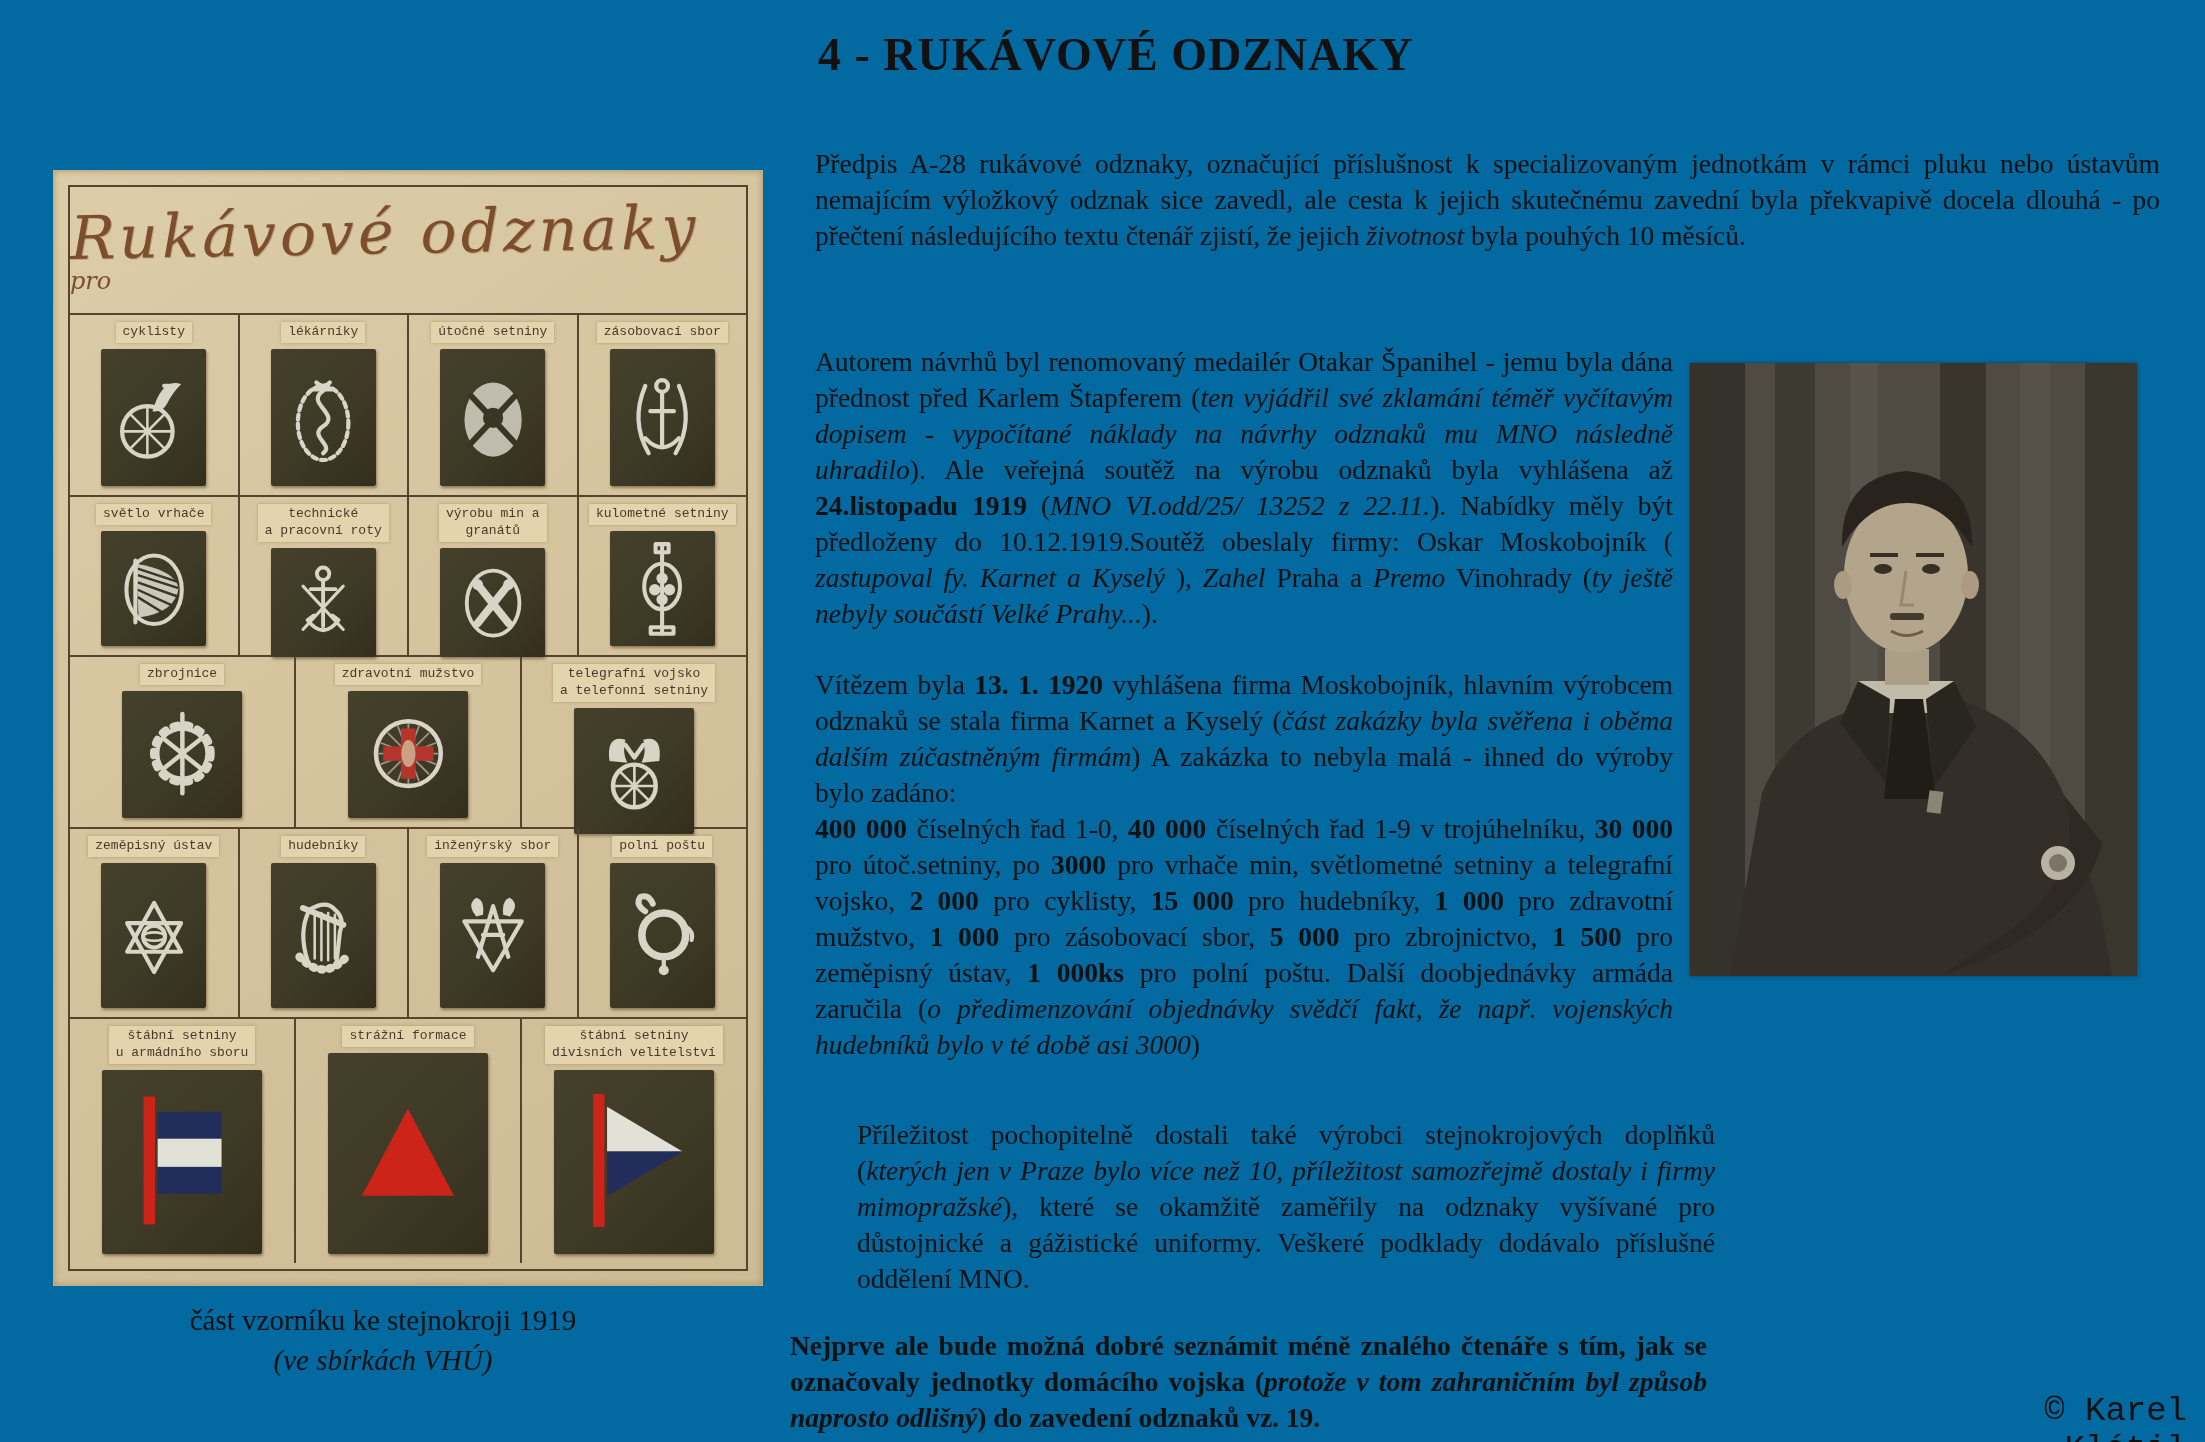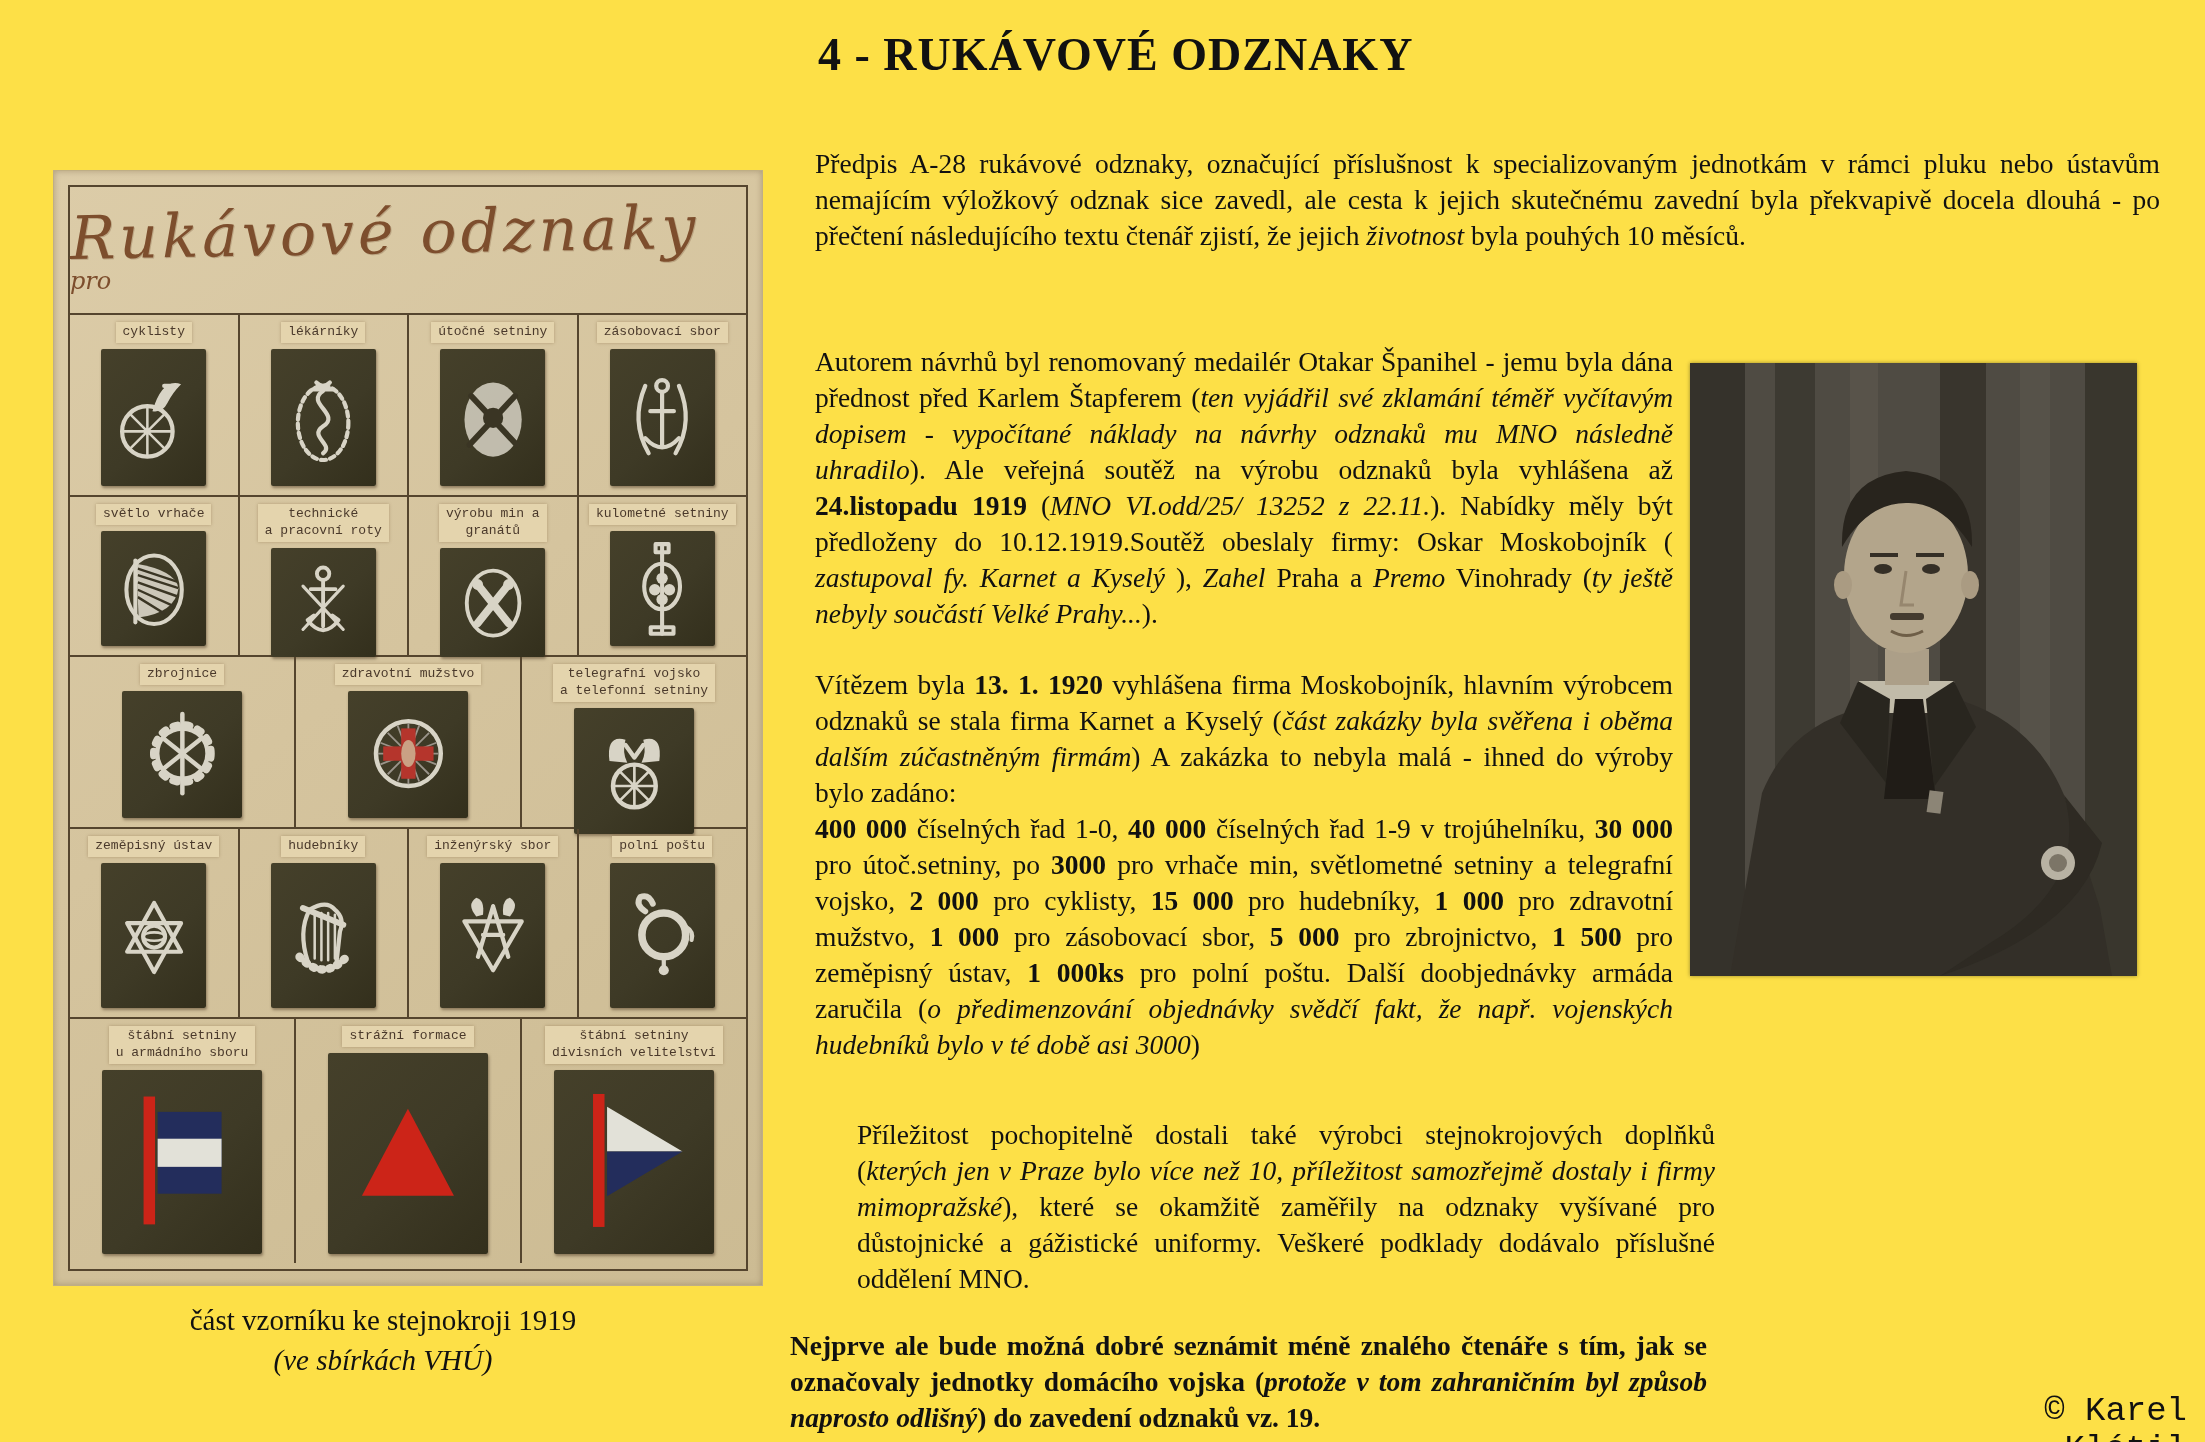--- a/index.html
+++ b/index.html
@@ -2,21 +2,21 @@
 <html style="--paper: #d5c49e; --line: #55452e; --cloth: #3e3a26; --silver: #d8d4c6; --flag-red: #cc2418; --flag-navy: #232d5c; --flag-white: #e2e1d8; --cross-red: #b5352c; --ink: #534430;"><head>
 <meta charset="utf-8">
 <style>
   :root{
     --paper:#d5c49e; --line:#55452e; --cloth:#3e3a26; --silver:#d8d4c6;
     --flag-red:#cc2418; --flag-navy:#232d5c; --flag-white:#e2e1d8;
     --cross-red:#b5352c; --ink:#534430;
   }
   *{margin:0;padding:0;box-sizing:border-box;}
   html,body{background:#ffffff;}
-  .page{position:relative;width:2205px;height:1442px;background:#fde047;overflow:hidden;
+  .page{position:relative;width:2205px;height:1442px;background:#0369a1;overflow:hidden;
         font-family:"Liberation Serif","DejaVu Serif",serif;color:#111;}
   .it{font-style:italic}
   .bd{font-weight:bold}
   .bdit{font-weight:bold;}
 
   .page-title{position:absolute;left:818px;top:28px;width:1000px;
       font-size:46px;font-weight:bold;letter-spacing:1px;}
 
   .para{position:absolute;font-size:27.5px;line-height:36px;text-align:justify;}
   .p1{left:815px;top:146px;width:1345px;}

